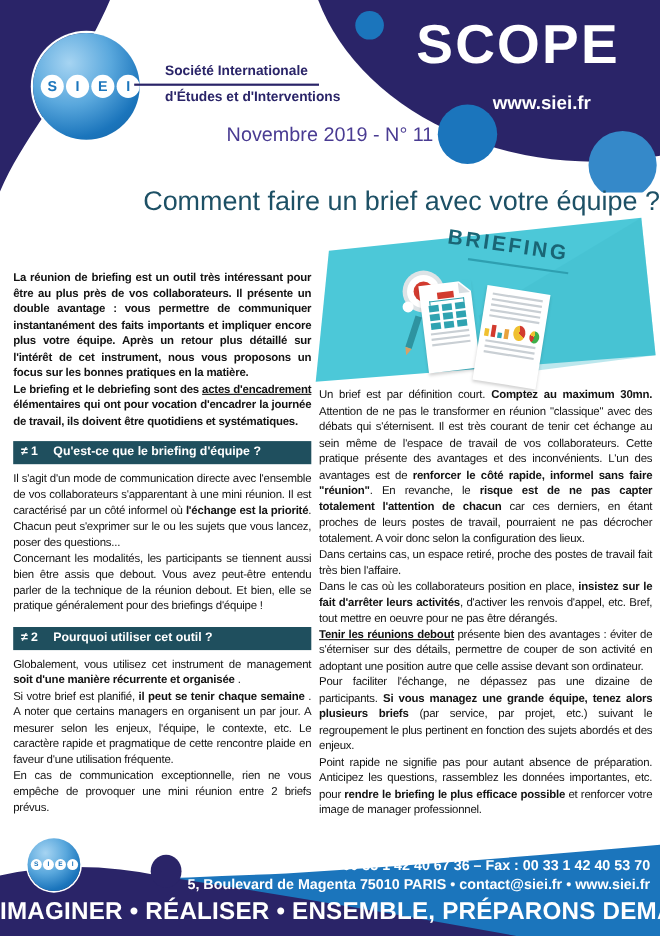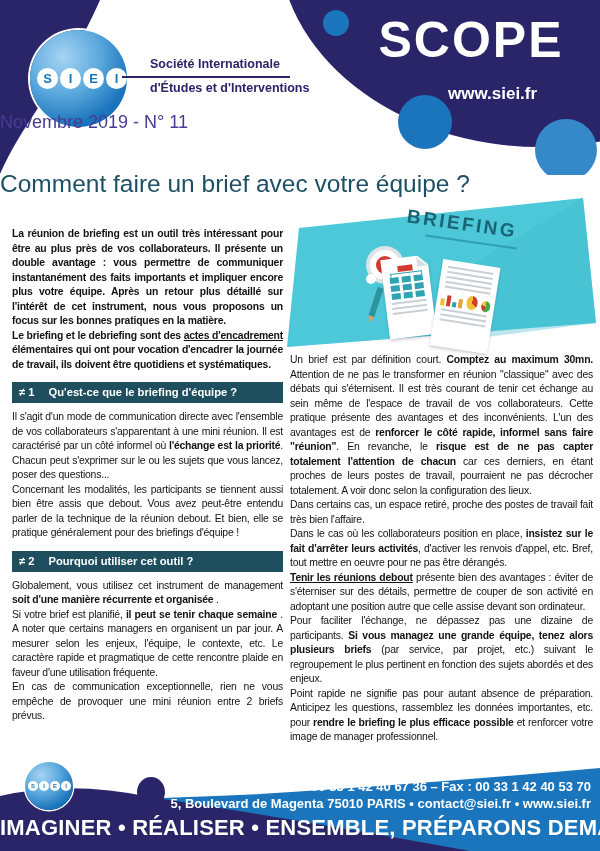--- a/index.html
+++ b/index.html
@@ -23,29 +23,29 @@
   .lc1{left:7px}.lc2{left:30px}.lc3{left:53px}.lc4{left:76px}
   .org1,.org2{position:absolute;left:150px;font-size:12.5px;font-weight:bold;color:var(--navy,#2a2468)}
   .org1{top:57px}.org2{top:81px}
   .org-div{position:absolute;left:122px;top:76px;width:168px;height:2px;background:var(--navy,#2a2468)}
   .scope{
     position:absolute;left:348px;top:11px;width:246px;text-align:center;
     font-size:50px;font-weight:bold;letter-spacing:2px;color:#fff;
   }
   .url{position:absolute;left:448px;top:84px;width:150px;text-align:left;
     font-size:17px;font-weight:bold;color:#fff}
-  .issue{position:absolute;left:0;top:112px;width:600px;text-align:left;
+  .issue{position:absolute;left:0;top:112px;width:600px;text-align:center;
     font-size:18px;color:var(--purple,#493b92)}
-  .main-title{position:absolute;left:0;top:170px;width:600px;margin:0;text-align:left;
+  .main-title{position:absolute;left:0;top:170px;width:600px;margin:0;text-align:right;
     font-size:24.5px;font-weight:normal;color:var(--title-teal,#1d5065)}
   
   .para{margin:0;font-size:10.4px;line-height:14.5px;letter-spacing:-0.2px;
     text-align:justify;color:#131313}
   .b{font-weight:bold}.u{text-decoration:underline}
-  .col-left{position:absolute;left:12px;top:227px;width:271px}
+  .col-left{position:absolute;left:12px;top:246px;width:271px}
   .col-right{position:absolute;left:290px;top:195px;width:303px}
   .sec-bar{
     margin:10px 0 7px;padding:3px 7px 4px;background:var(--bar-teal,#1f4f5e);
     color:#fff;font-size:11.2px;font-weight:bold;display:flex;line-height:14px;
   }
   .sec-num{margin-right:14px}
   
   .illu{position:relative;width:315px;height:152px;margin-left:-5px;margin-bottom:6px}
   .illu > svg{position:absolute;left:0;top:0}
   .brief-label{

